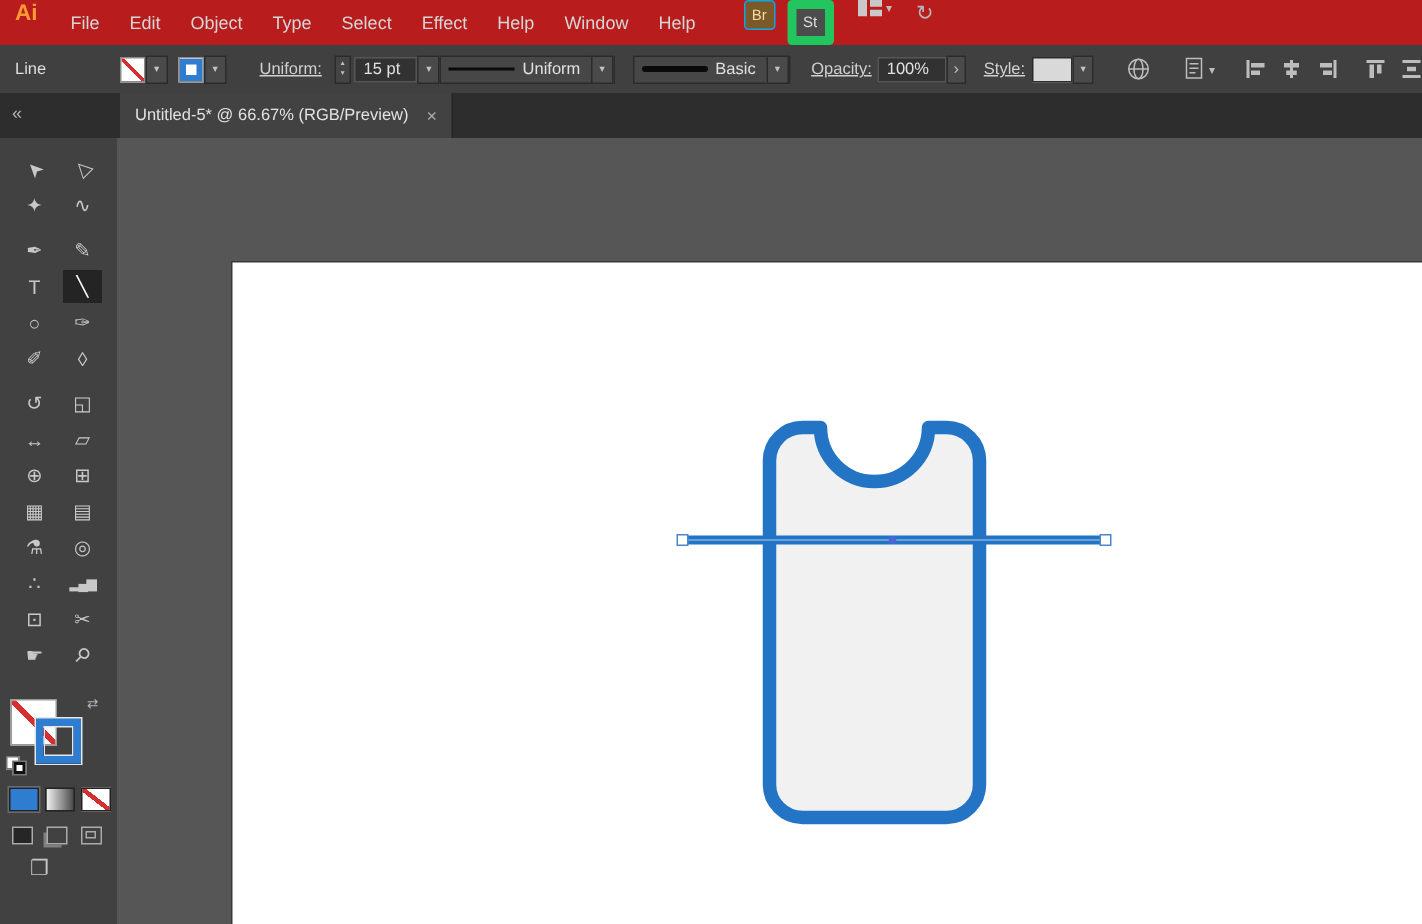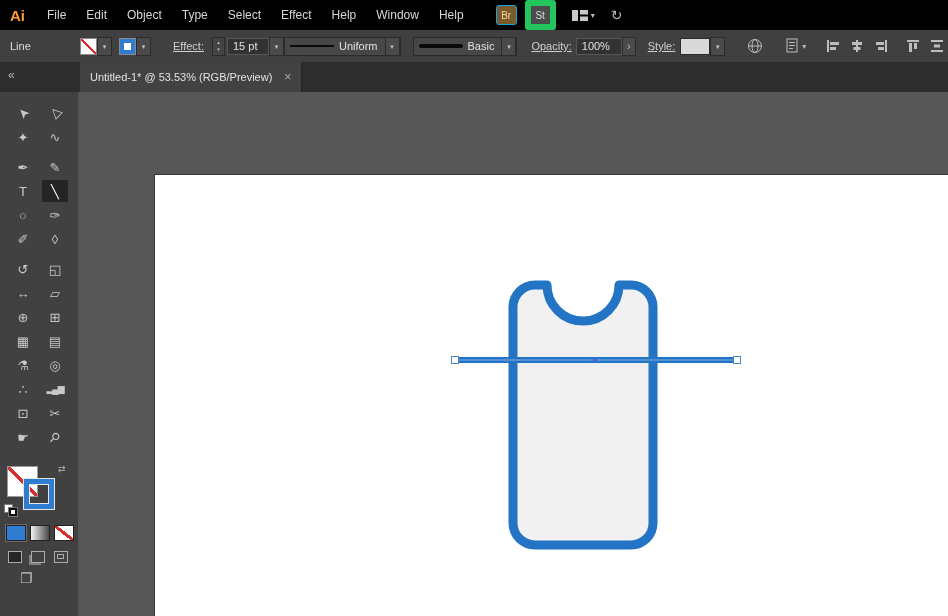--- a/index.html
+++ b/index.html
@@ -1,21 +1,21 @@
 <!DOCTYPE html>
 <html><head>
 <meta charset="utf-8">
 <style>
   html,body{margin:0;padding:0;background:#333;width:948px;height:616px;overflow:hidden;
     font-family:"Liberation Sans","DejaVu Sans",sans-serif;-webkit-font-smoothing:antialiased;}
   .app{position:relative;width:948px;height:616px;background:#3d3d3d;}
 
   
-  .menubar{position:absolute;left:0;top:0;width:948px;height:30px;background:#000000;
-    display:flex;align-items:center;color:#d6d6d6;font-size:12px;}
+  .menubar{position:absolute;left:0;top:0;width:948px;height:30px;background:#b91c1c;
+    display:flex;align-items:flex-start;color:#d6d6d6;font-size:12px;}
   .logo{color:#ff9a33;font-weight:bold;font-size:15px;margin-left:10px;margin-right:12px;}
   .menu-item{padding:0 10px;line-height:30px;cursor:default;}
   .badge{width:19px;height:18px;border-radius:3px;font-size:10px;display:flex;align-items:center;
     justify-content:center;margin-left:8px;}
   .badge.br{background:#7a5a28;border:1px solid #0ea5e9;color:#f2d9a6;margin-left:22px;}
   .badge.st{background:#4c4c4c;border:6px solid #22c55e;color:#ddd;}
   .ws-icon{margin-left:16px;display:inline-flex;align-items:center;}
   .chev{font-size:8px;color:#bbb;margin-left:3px;}
   .sync{margin-left:16px;color:#b5b5b5;font-size:14px;}
 
@@ -126,21 +126,21 @@
     <span class="grp" style="margin-left:14px;">
       <span class="swatch fill-none-sw"></span>
       <span class="chev-btn">▾</span>
     </span>
 
     <span class="grp" style="margin-left:7px;">
       <span class="swatch stroke-sw"></span>
       <span class="chev-btn">▾</span>
     </span>
 
-    <span class="cb-link" style="margin-left:22px;">Effect:</span>
+    <span class="cb-link" style="margin-left:22px;">Uniform:</span>
 
     <span class="stepper" style="margin-left:8px;">
       <span>▴</span>
       <span>▾</span>
     </span>
     <span class="grp" style="margin-left:2px;">
       <span class="field" style="min-width:30px;">15 pt</span>
       <span class="chev-btn">▾</span>
     </span>
 
@@ -215,21 +215,21 @@
         <rect x="1" y="1" width="12" height="2"></rect>
           <rect x="1" y="11" width="12" height="2"></rect>
           <rect x="4" y="5.5" width="6" height="3"></rect>
       </svg>
     </span>
   </div>
 
   <div class="tabrow">
     <span class="collapse">«</span>
     <div class="doc-tab">
-      <span>Untitled-1* @ 53.53% (RGB/Preview)</span>
+      <span>Untitled-5* @ 66.67% (RGB/Preview)</span>
       <span class="tab-close">×</span>
     </div>
   </div>
 
   <div class="toolbar">
     <div style="height:8px;"></div>
     <div class="tool-row">
       <span class="tool">
           <span class="rot-nw">➤</span>
         </span>

